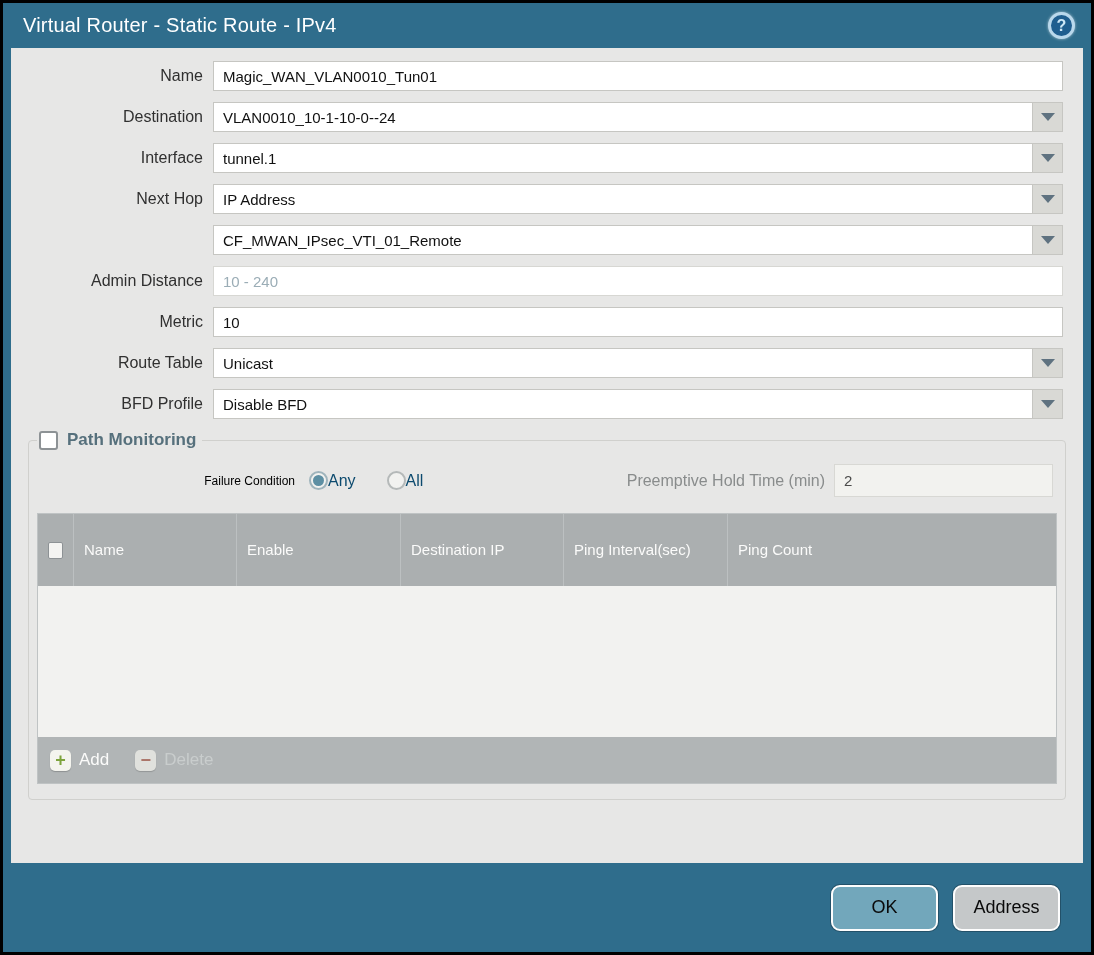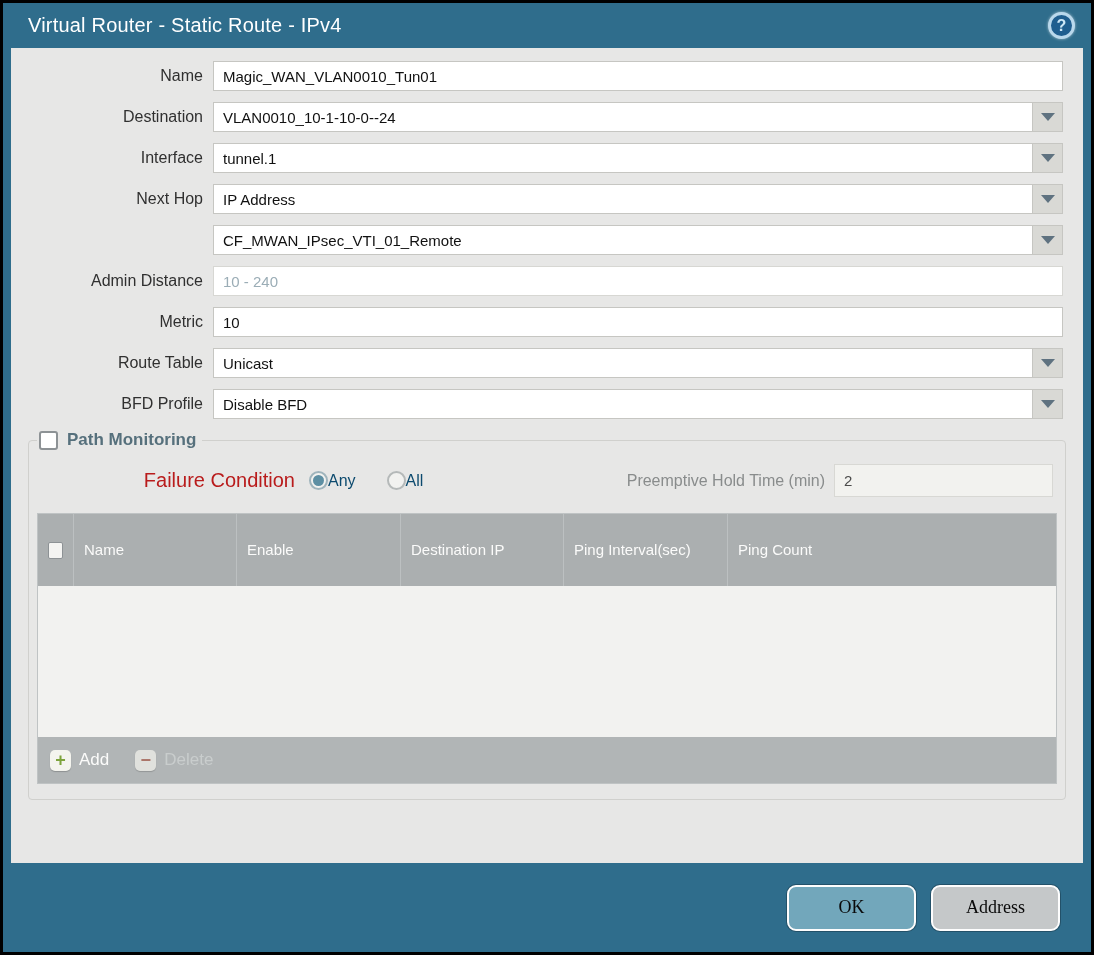--- a/index.html
+++ b/index.html
@@ -14,21 +14,21 @@
     inset: 3px;
     background: #2f6d8c;
     display: flex;
     flex-direction: column;
   }
   
   .titlebar {
     height: 45px;
     display: flex;
     align-items: center;
-    padding: 0 16px 0 25px;
+    padding: 0 16px 0 20px;
     color: #fff;
     gap: 14px;
   }
   .titlebar .title {
     font-size: 20px;
     letter-spacing: 0.2px;
     flex: 1;
   }
   .help-icon {
     width: 27px; height: 27px;
@@ -140,22 +140,22 @@
     color: #56707c;
   }
   .pm-row {
     display: flex;
     align-items: center;
     padding: 14px 4px 16px 0;
   }
   .fc-label {
     width: 258px;
     text-align: right;
-    font-size: 20px;
-    color: #b91c1c;
+    font-size: 12px;
+    color: #000000;
     flex: none;
   }
   .radio {
     width: 19px; height: 19px;
     border-radius: 50%;
     border: 2px solid #b5b9b9;
     background: #f2f2f0;
     margin-left: 14px;
     flex: none;
     display: flex;
@@ -273,27 +273,27 @@
   
   .bottom-bar {
     flex: 1;
     display: flex;
     align-items: center;
     justify-content: flex-end;
     gap: 15px;
     padding-right: 31px;
   }
   .dlg-btn {
-    width: 129px;
+    width: 107px;
     height: 46px;
     border: 2px solid #fdfdfd;
     border-radius: 9px;
     font-size: 18px;
     color: #0a0a0a;
-    font-family: Liberation Serif, serif;
+    font-family: Liberation Sans, sans-serif;
     cursor: pointer;
     box-shadow: 0 0 0 1px rgba(0,0,0,0.25);
   }
   .dlg-btn.ok { background: #72a7bb; }
   .dlg-btn.cancel { background: #c5c8c9; }
 </style>
 </head>
 <body>
 
 <div class="frame">

